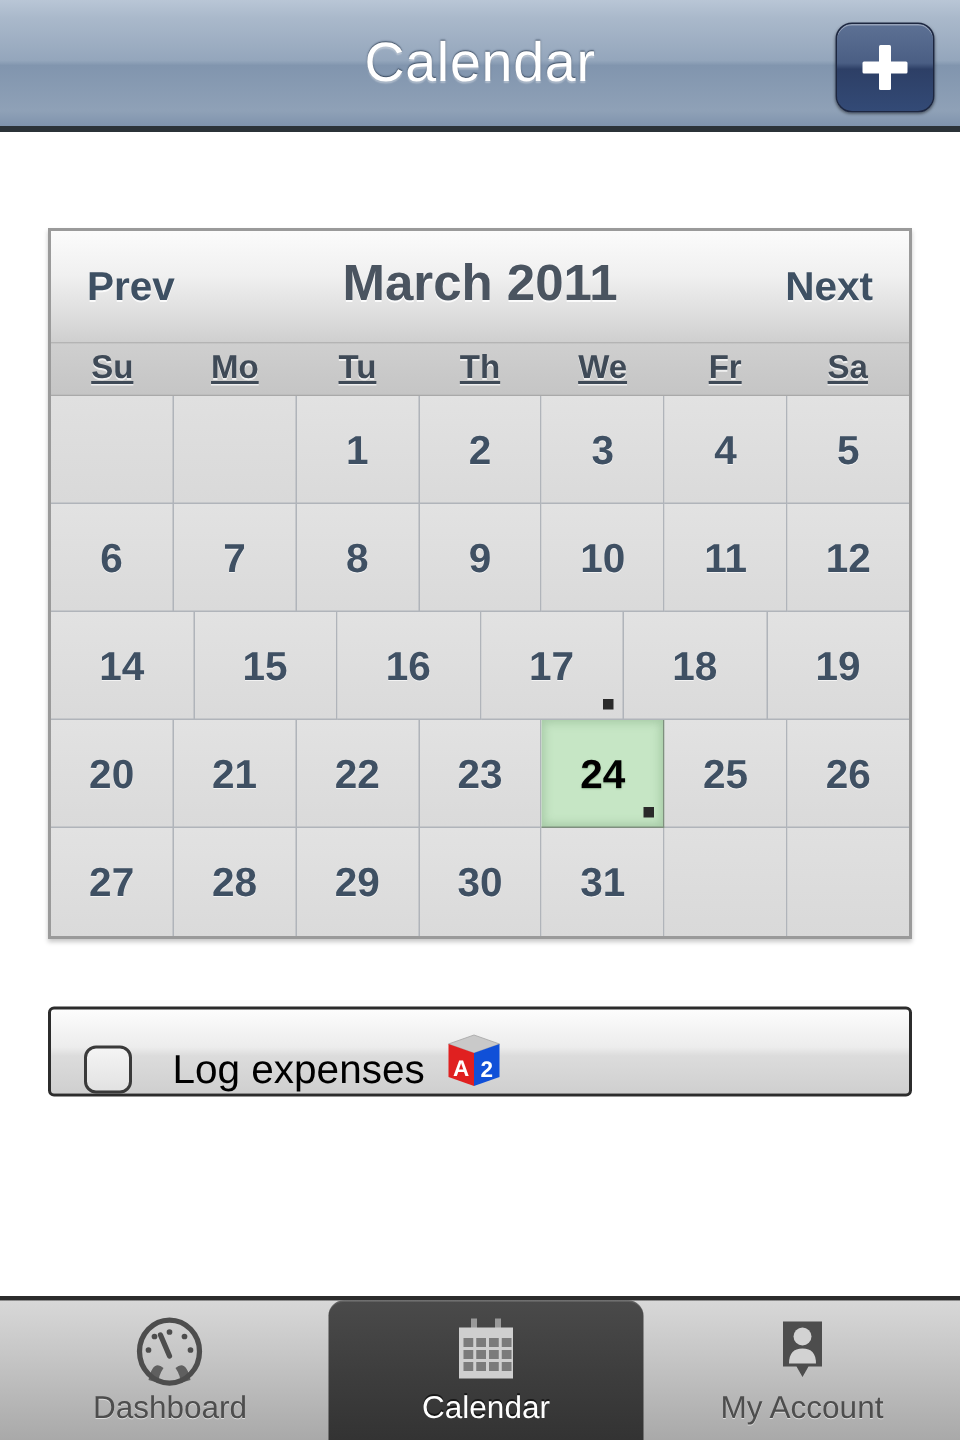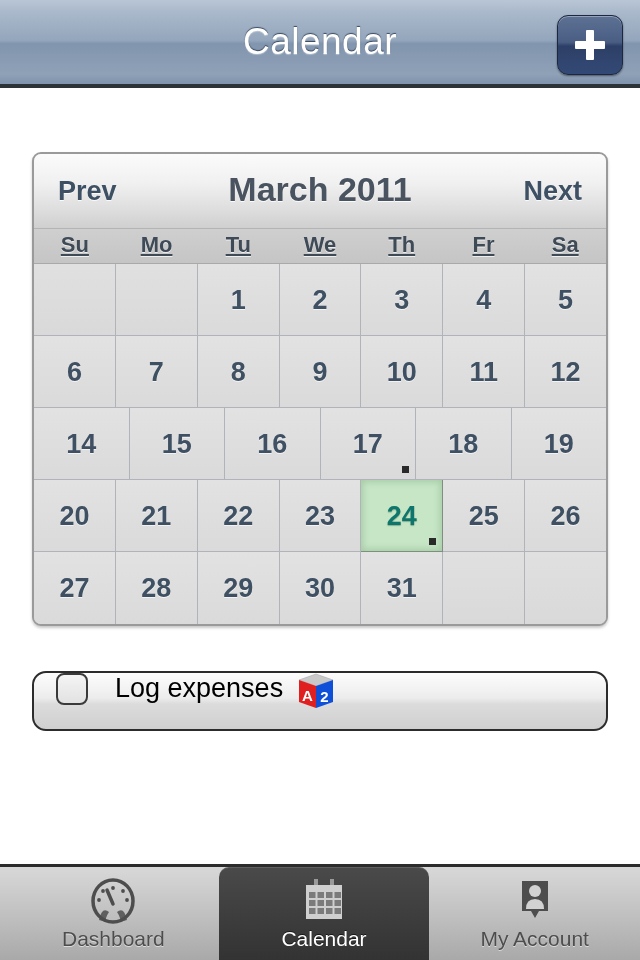--- a/index.html
+++ b/index.html
@@ -65,21 +65,21 @@
     background: #ffffff;
     border-radius: 1px;
   }
 
   
   .calendar {
     position: absolute;
     left: 32px; top: 152px;
     width: 576px;
     border: 2px solid #9a9a9a;
-    border-radius: 9px;
+    border-radius: 0;
     background: #dcdcdc;
     box-sizing: border-box;
     box-shadow: 0 2px 3px rgba(0,0,0,.22);
     overflow: hidden;
   }
   .cal-nav {
     position: relative;
     height: 74px;
     background: linear-gradient(to bottom, #fbfbfb 0%, #f0f0f0 40%, #dcdcdc 78%, #cfcfcf 100%);
     border-bottom: 1px solid #b4b4b4;
@@ -151,42 +151,42 @@
     text-shadow: 0 1px 0 rgba(255,255,255,.65);
   }
   .cal-cell.empty { background: linear-gradient(to bottom, #e0e0e0 0%, #d9d9d9 100%); cursor: default; }
   .cal-cell.selected {
     background: #c6e6c5;
     box-shadow: inset 0 0 6px 2px rgba(130,170,130,.45);
     border-right: 1px solid #7f8f7f;
     border-bottom: 1px solid #7f8f7f;
   }
   .cal-cell.selected .daynum {
-    color: #0f766e;
+    color: #000000;
     text-shadow: 0 1px 1px rgba(90,130,90,.55);
   }
   .event-dot {
     position: absolute;
     right: 6px; bottom: 6px;
     width: 7px; height: 7px;
     background: #2a2a2a;
   }
 
   
   .task-row {
     position: absolute;
     left: 32px; top: 671px;
     width: 576px;
     height: 60px;
     border: 2px solid #2c2c2c;
-    border-radius: 14px;
+    border-radius: 4px;
     background: linear-gradient(to bottom, #fdfdfd 0%, #ececec 45%, #dcdcdc 55%, #cfcfcf 100%);
     box-sizing: border-box;
     display: flex;
-    align-items: flex-start;
+    align-items: flex-end;
     cursor: pointer;
   }
   .checkbox {
     width: 32px; height: 32px;
     margin-left: 22px;
     border: 2px solid #3a3a3a;
     border-radius: 8px;
     background: linear-gradient(to bottom, #f4f4f4 0%, #e2e2e2 100%);
     box-sizing: border-box;
     cursor: pointer;
@@ -263,22 +263,22 @@
   <div class="cal-nav">
     <span class="prev">Prev</span>
     <span class="month">March 2011</span>
     <span class="next">Next</span>
   </div>
 
   <div class="cal-dows">
     <div class="dow">Su</div>
     <div class="dow">Mo</div>
     <div class="dow">Tu</div>
+    <div class="dow">Th</div>
     <div class="dow">We</div>
-    <div class="dow">Th</div>
     <div class="dow">Fr</div>
     <div class="dow">Sa</div>
   </div>
 
   <div id="calendar-grid">
       <div class="cal-week">
         <div class="cal-cell empty">
           <span class="daynum"></span>
         </div>
         <div class="cal-cell empty">

